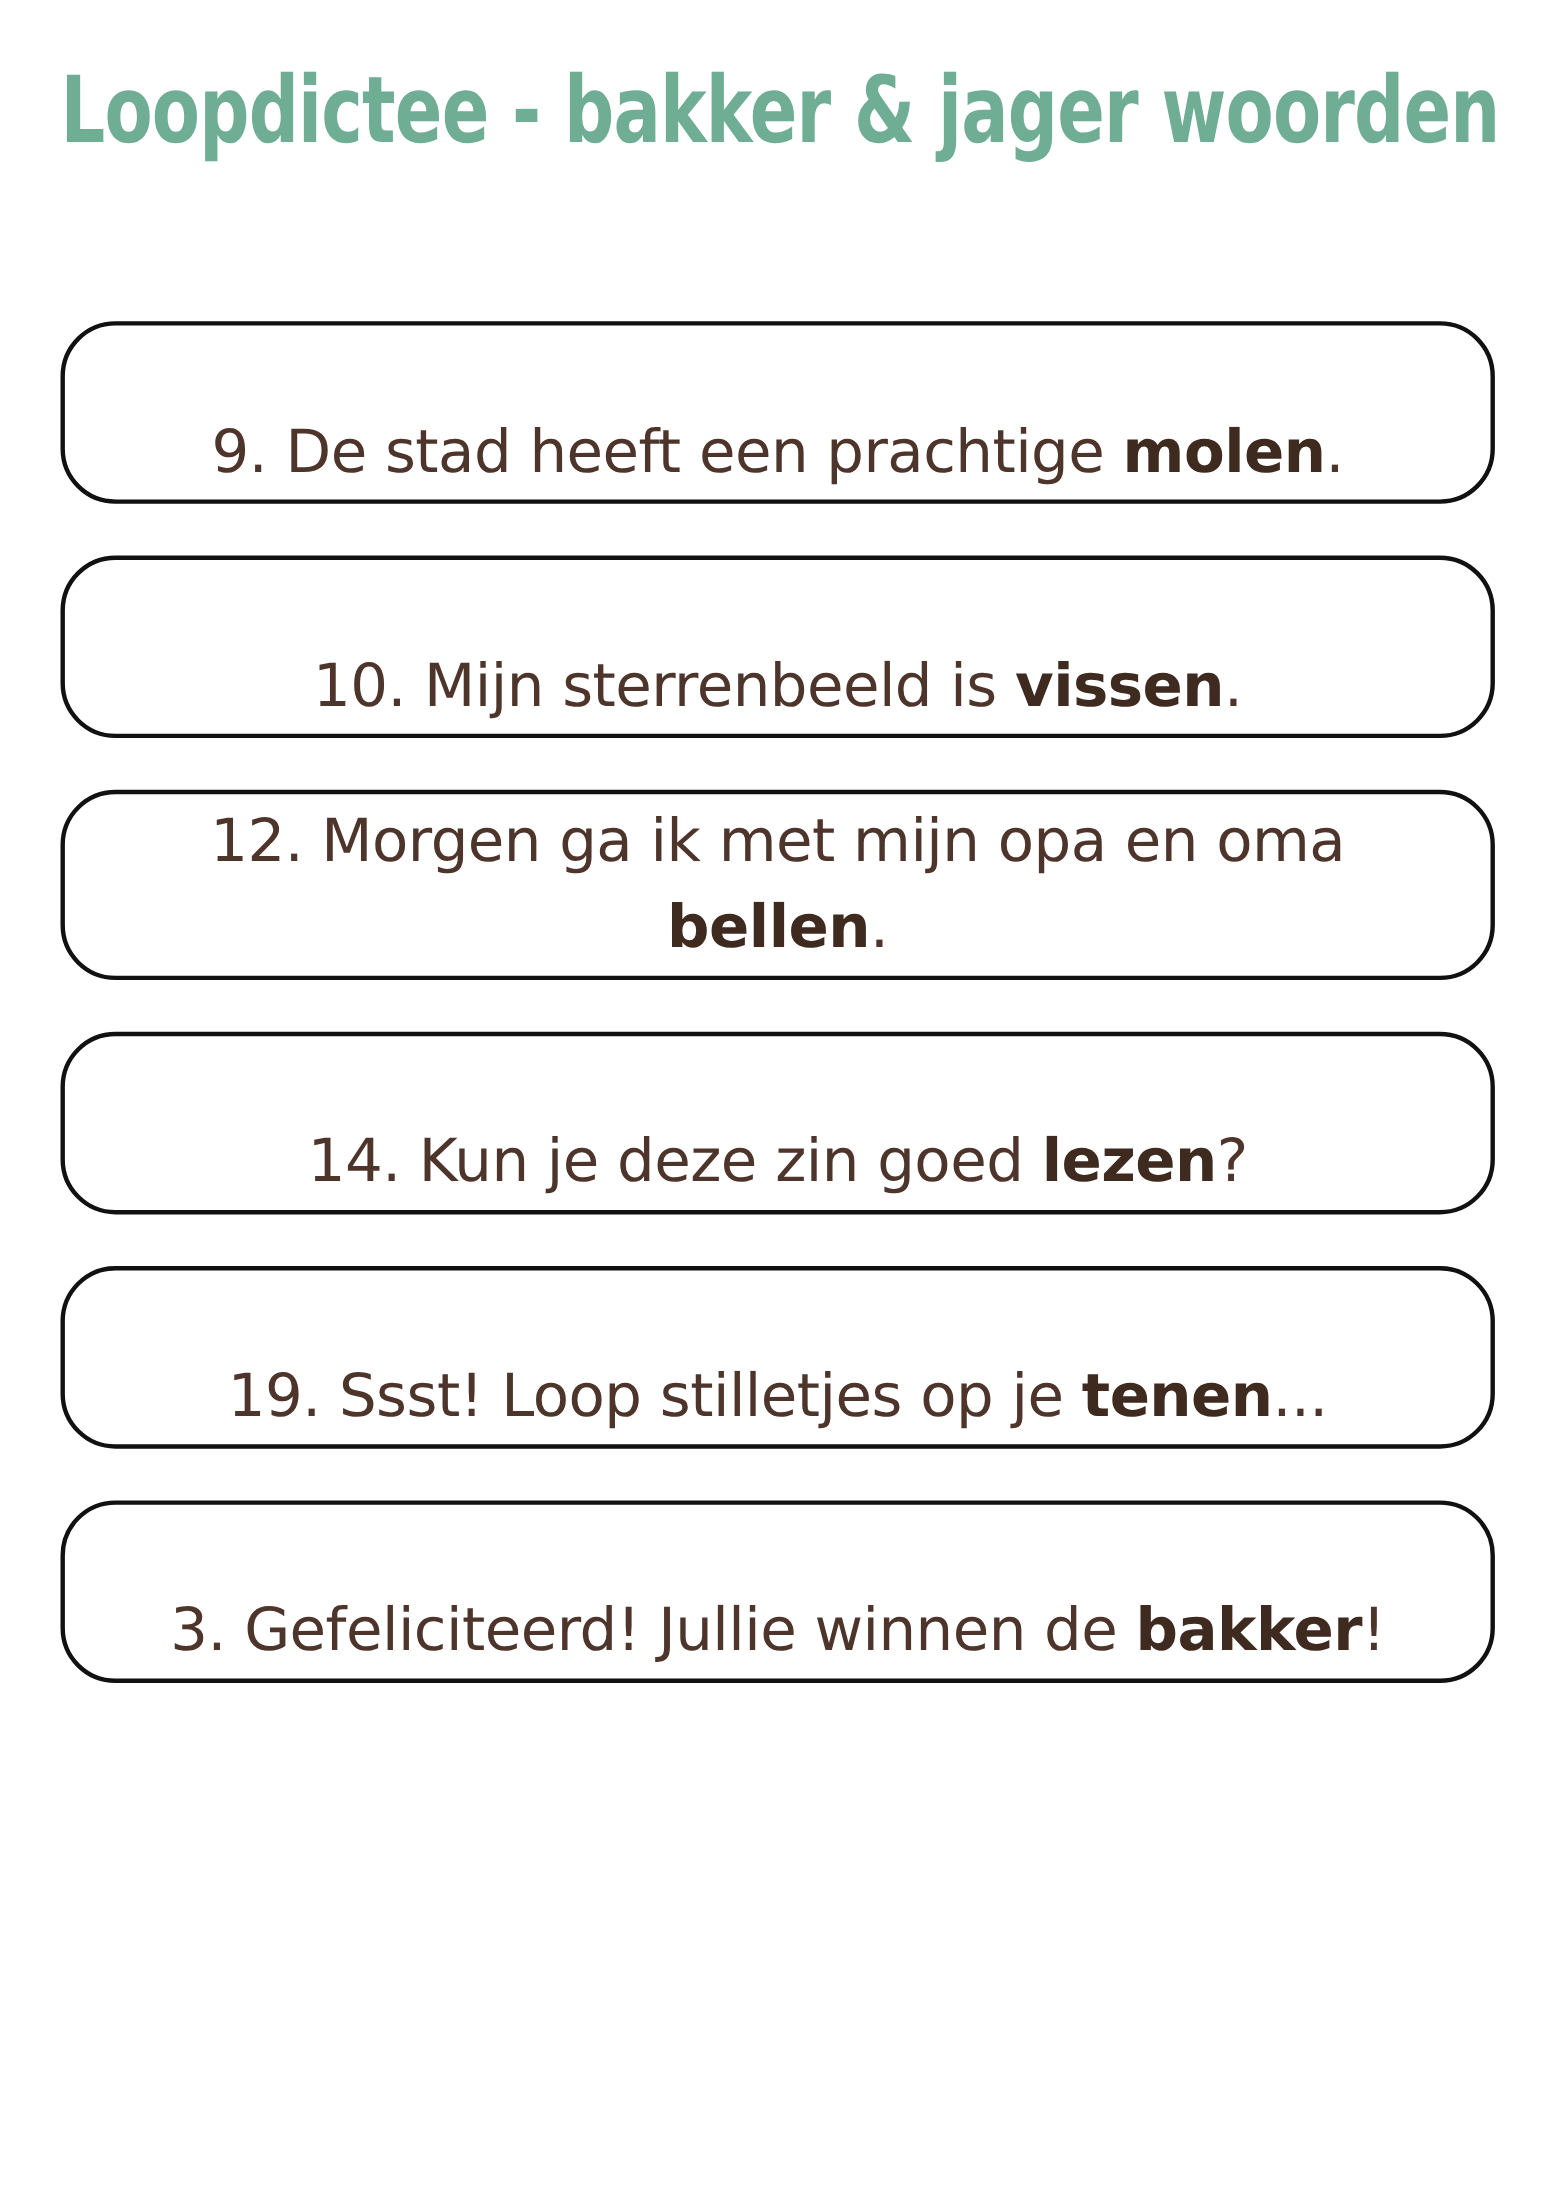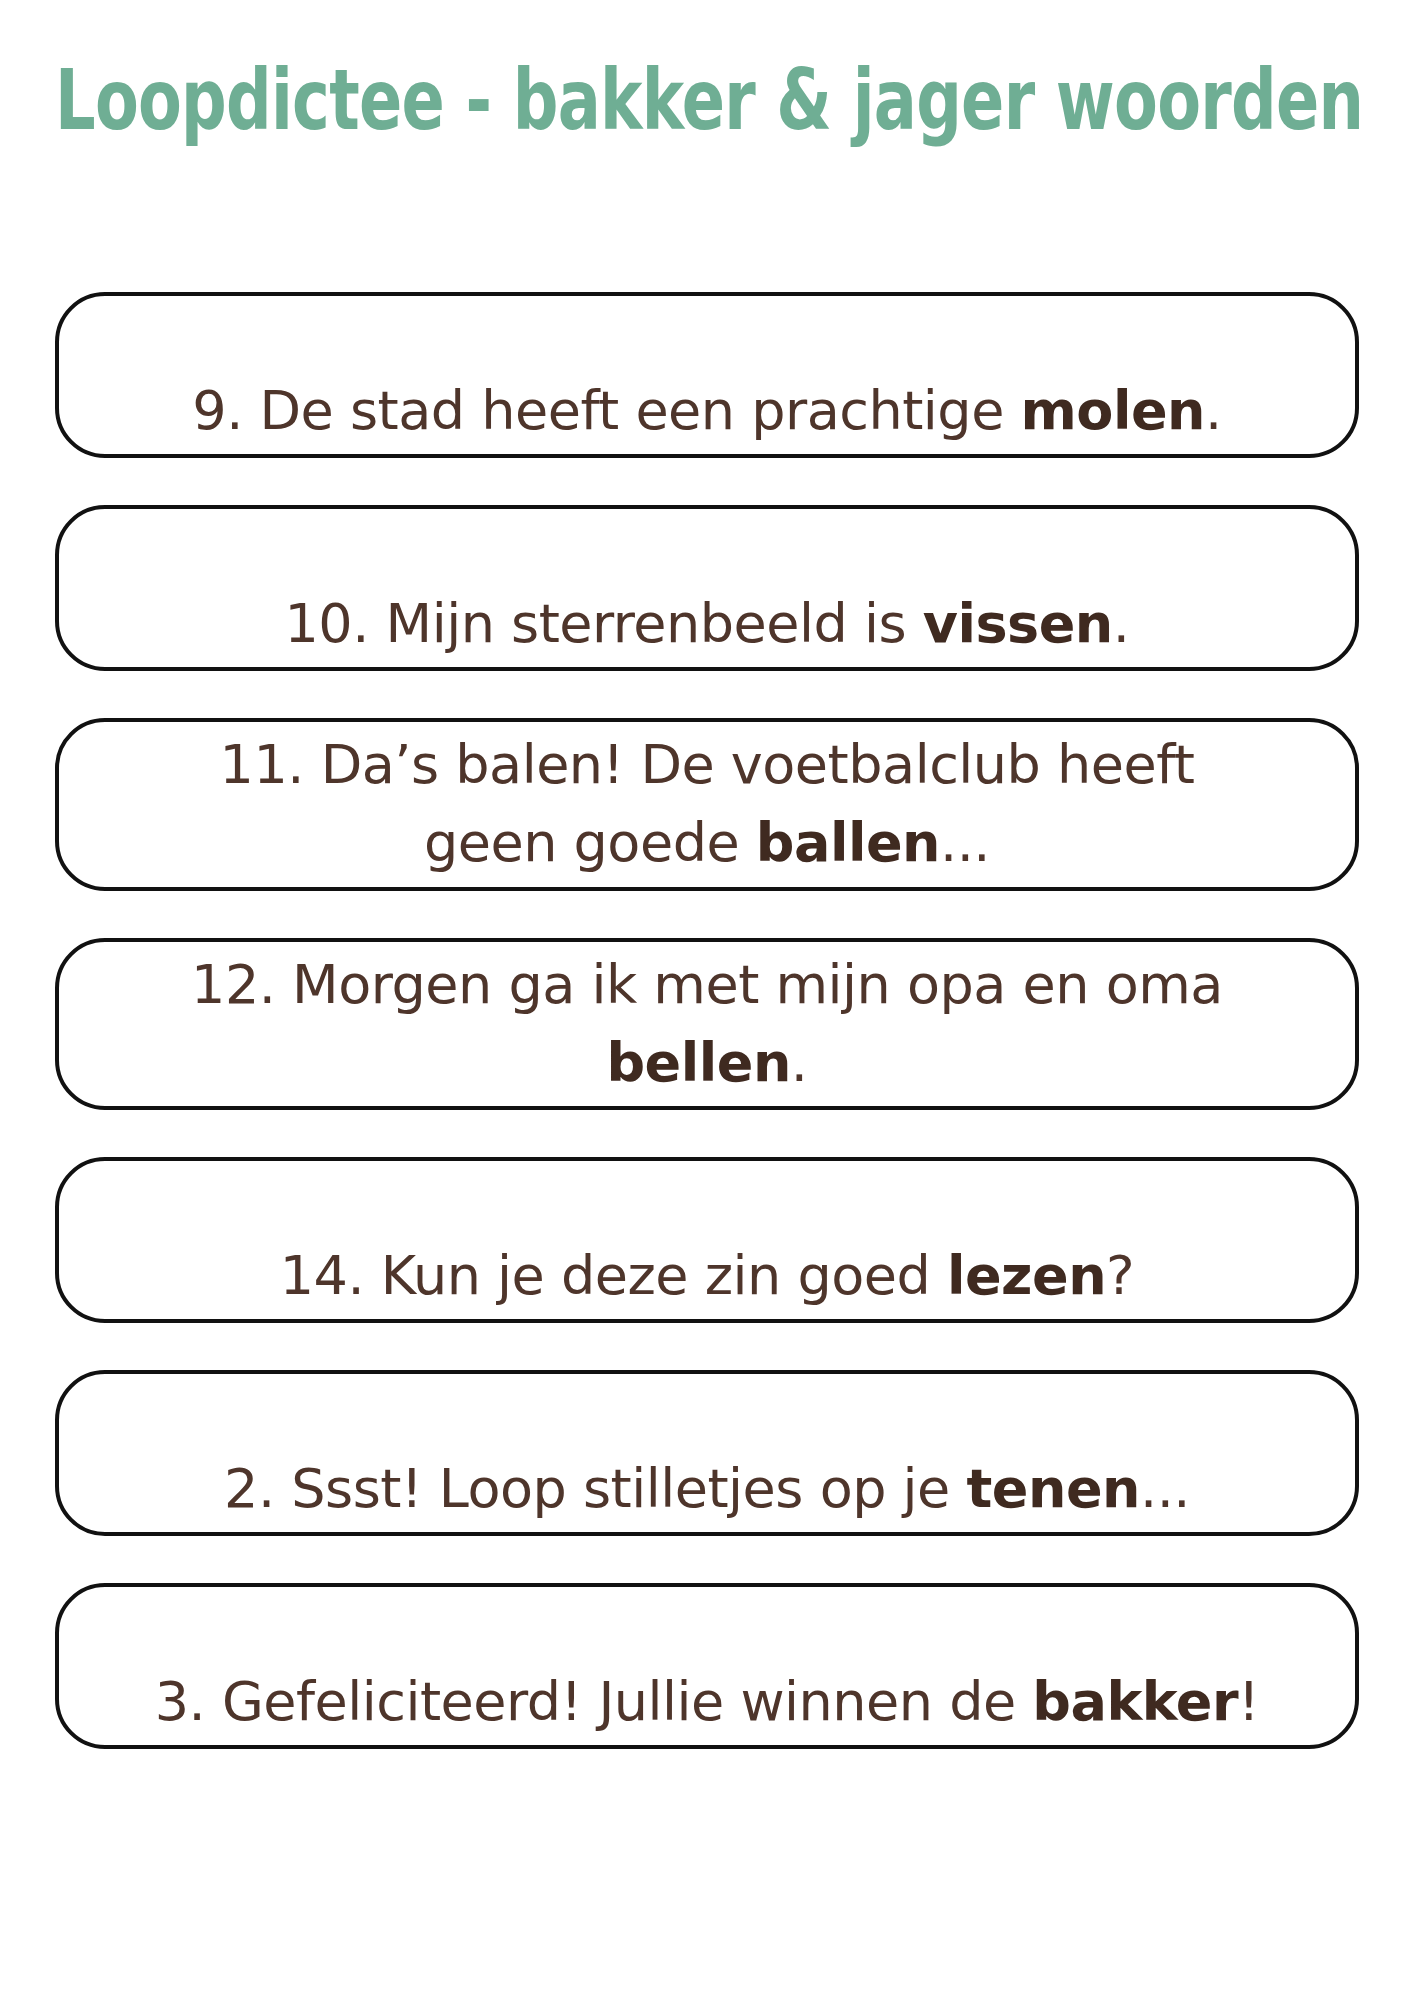--- a/index.html
+++ b/index.html
@@ -77,37 +77,33 @@
   <div class="boxes">
 
     <div class="box">
       <p class="sentence"><span>9. De stad heeft een prachtige </span><strong>molen</strong><span>.</span></p>
     </div>
 
     <div class="box">
       <p class="sentence"><span>10. Mijn sterrenbeeld is </span><strong>vissen</strong><span>.</span></p>
     </div>
 
-    <div class="box">
-      <p class="sentence"><span>11. Da’s balen! De voetbalclub heeft
-geen goede </span><strong>ballen</strong><span>...</span></p>
-    </div>
 
     <div class="box">
       <p class="sentence"><span>12. Morgen ga ik met mijn opa en oma
 </span><strong>bellen</strong><span>.</span></p>
     </div>
 
 
     <div class="box">
       <p class="sentence"><span>14. Kun je deze zin goed </span><strong>lezen</strong><span>?</span></p>
     </div>
 
     <div class="box">
-      <p class="sentence"><span>2. Ssst! Loop stilletjes op je </span><strong>tenen</strong><span>...</span></p>
+      <p class="sentence"><span>19. Ssst! Loop stilletjes op je </span><strong>tenen</strong><span>...</span></p>
     </div>
 
     <div class="box">
       <p class="sentence"><span>3. Gefeliciteerd! Jullie winnen de </span><strong>bakker</strong><span>!</span></p>
     </div>
 
   </div>
 </div>
 
 </body></html>

